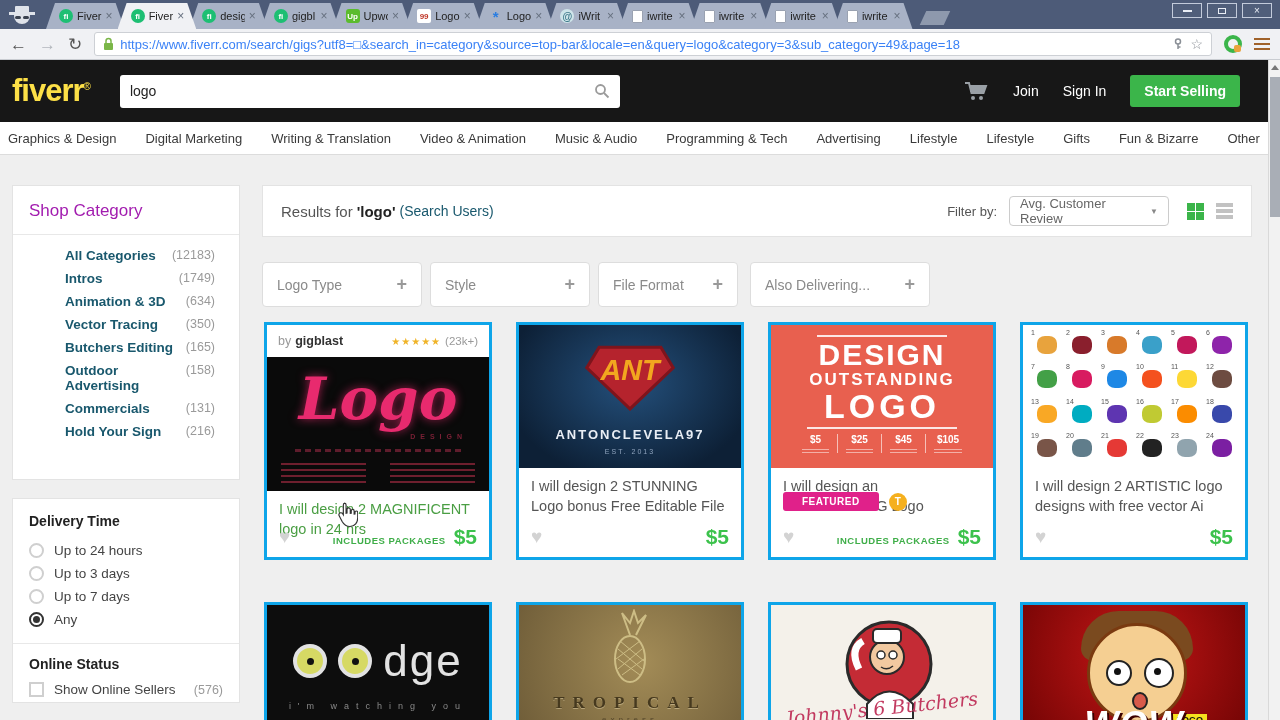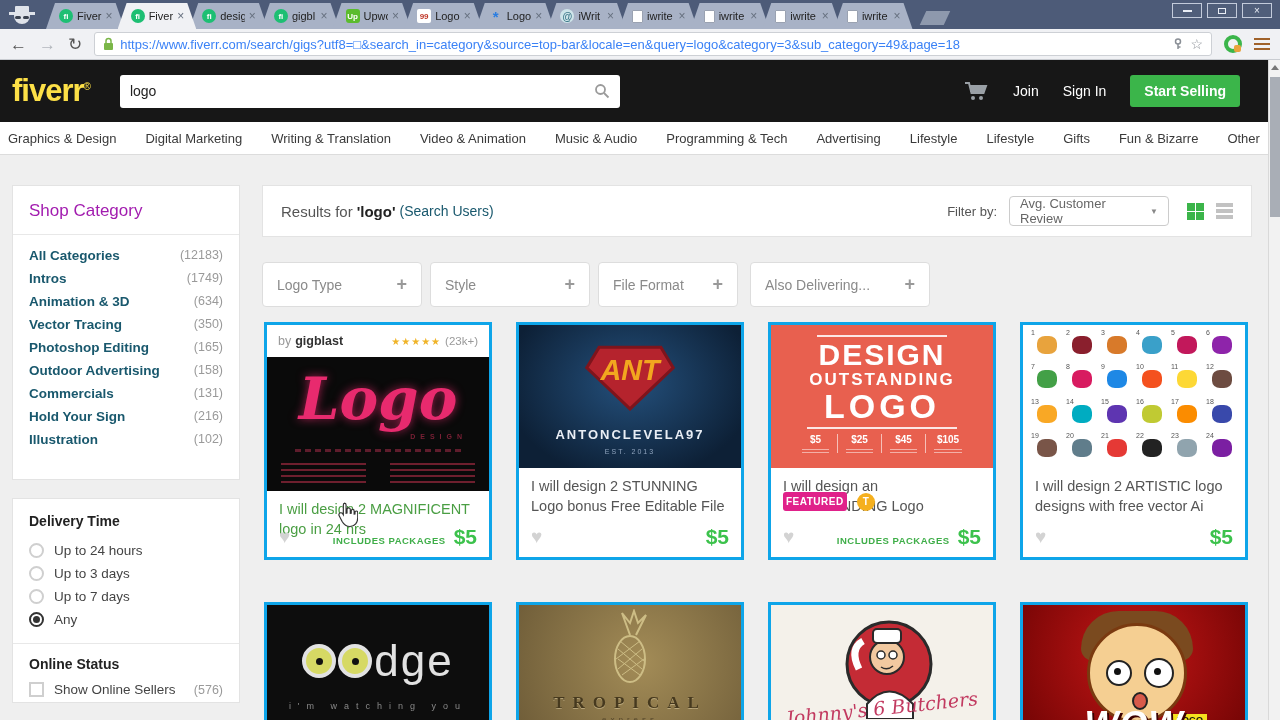--- a/index.html
+++ b/index.html
@@ -56,21 +56,21 @@
 
   
   .scrollbar { position:absolute; top:60px; right:0; width:12px; bottom:0; background:#f2f2f2; border-left:1px solid #d9d9d9; z-index:40; }
   .sb-up { width:0; height:0; border-left:4px solid transparent; border-right:4px solid transparent; border-bottom:5px solid #777; margin:5px auto 4px; }
   .sb-thumb { position:absolute; top:17px; left:1px; width:10px; height:140px; background:#a9aeb6; }
 
   
   .card { background:#fff; border:1px solid #e3e3e3; position:absolute; }
   .side-a { left:12px; top:185px; width:228px; height:295px; }
   .side-title { font-size:17px; color:#a21caf; padding:15px 16px 13px; border-bottom:1px solid #e8e8e8; }
-  .cat-list { padding:9px 0; }
+  .cat-list { padding:9px 8px;margin-left:28px; }
   .cat-item { display:flex; justify-content:space-between; padding:4px 16px; font-size:13.5px; font-weight:bold; color:#19586d; }
   .cat-item.active { color:#222; }
   .cat-count { color:#9a9a9a; font-weight:normal; font-size:12.5px; }
   .side-b { left:12px; top:498px; width:228px; height:205px; padding:14px 16px; }
   .side-sub { font-size:14px; font-weight:bold; color:#222; margin-bottom:10px; }
   .radio-row { display:flex; align-items:center; gap:10px; padding:4px 0; font-size:13.5px; color:#444; }
   .radio { width:15px; height:15px; border:2px solid #cfcfcf; border-radius:50%; background:#fff; position:relative; flex:none; }
   .radio.sel { border-color:#333; }
   .radio.sel::after { content:''; position:absolute; inset:2px; background:#333; border-radius:50%; }
   .side-div { border-top:1px solid #e8e8e8; margin:12px -16px 12px; }
@@ -108,21 +108,21 @@
   .thumb { height:143px; position:relative; overflow:hidden; }
   .thumb.short { height:134px; }
   .gig-title { padding:9px 12px 0; font-size:14.5px; line-height:1.35; color:#555; }
   .gig-title.green { color:#4a9e43; }
   .gig-footer { position:absolute; bottom:0; left:0; right:0; height:40px; display:flex; align-items:center; padding:0 12px; }
   .heart { color:#d3d3d3; font-size:19px; }
   .foot-right { margin-left:auto; display:flex; align-items:baseline; gap:8px; }
   .includes { color:#3fae49; font-size:9.5px; font-weight:bold; letter-spacing:.5px; }
   .price { color:#3cc24c; font-size:21px; font-weight:bold; }
   .badge-row { position:absolute; bottom:46px; left:12px; display:flex; align-items:center; gap:10px; }
-  .featured { background:#e0218a; color:#fff; font-size:10px; font-weight:bold; letter-spacing:.5px; padding:4px 3px; border-radius:3px; }
+  .featured { background:#e0218a; color:#fff; font-size:10px; font-weight:bold; letter-spacing:.5px; padding:4px 19px; border-radius:3px; }
   .tbadge { width:18px; height:18px; border-radius:50%; background:#f5b01e; color:#fff; font-size:10px; font-weight:bold; display:flex; align-items:center; justify-content:center; }
 
   
   .th-gigblast { background:#0a0a0a; }
   .th-word { position:absolute; top:8px; left:0; right:0; text-align:center; font-family:"DejaVu Serif",serif; font-style:italic; font-weight:bold; font-size:58px; color:#e82a6e; text-shadow:0 0 10px rgba(232,42,110,.7); }
   .th-sub { position:absolute; top:76px; right:22px; font-size:7px; letter-spacing:5px; color:#7a2035; font-weight:bold; }
   .th-dashline { position:absolute; top:92px; left:28px; right:28px; height:3px; background:repeating-linear-gradient(90deg,#5f1c2c 0 6px,transparent 6px 10px); }
   .redcol { position:absolute; bottom:8px; width:85px; display:flex; flex-direction:column; gap:4px; }
   .redcol span { height:2px; background:#6e1f2e; }
   .redcol.l { left:14px; } .redcol.r { right:14px; }
@@ -141,21 +141,21 @@
   .co-p { width:44px; font-size:10px; font-weight:bold; border-right:1px solid rgba(255,255,255,.6); }
   .co-p:last-child { border-right:none; }
   .co-p i { display:block; font-style:normal; height:6px; margin-top:2px; background:repeating-linear-gradient(0deg,rgba(255,255,255,.5) 0 1px,transparent 1px 3px); margin-left:8px; margin-right:8px; }
 
   .th-samples { background:#fff; display:grid; grid-template-columns:repeat(6,1fr); grid-template-rows:repeat(4,1fr); padding:3px 6px; }
   .sample { position:relative; }
   .sample b { position:absolute; top:1px; left:2px; font-size:7px; color:#555; font-weight:normal; }
   .sample i { position:absolute; top:8px; left:8px; width:20px; height:18px; border-radius:40%; }
 
   .th-oodge { background:#0d0d0d; }
-  .oodge-wrap { position:absolute; top:38px; left:0; right:0; display:flex; align-items:center; justify-content:center; gap:2px; }
+  .oodge-wrap { position:absolute; top:38px; left:0; right:0; display:flex; align-items:center; justify-content:center; gap:11px; }
   .owl-o { width:34px; height:34px; border:4px solid #e2e2e2; border-radius:50%; background:#d6d964; position:relative; }
   .owl-o::after { content:''; position:absolute; top:10px; left:10px; width:7px; height:7px; background:#111; border-radius:50%; }
   .oodge-txt { color:#e2e2e2; font-size:44px; font-weight:300; letter-spacing:2px; line-height:.8; }
   .oodge-tag { position:absolute; top:96px; left:0; right:0; text-align:center; color:#8a8a8a; font-size:9px; letter-spacing:7px; }
 
   .th-tropical { background:radial-gradient(circle at 55% 40%, #a38c57, #6e5c38 95%); text-align:center; }
   .trop-word { position:absolute; top:88px; left:0; right:0; font-family:"Liberation Serif",serif; font-size:17px; letter-spacing:8px; color:#46391e; text-shadow:0 1px 0 rgba(255,240,200,.4); font-weight:bold; }
   .trop-tag { position:absolute; top:110px; left:0; right:0; font-size:8px; letter-spacing:4px; color:#55462a; }
 
   .th-johnnys { background:#f4f1ea; }
@@ -333,38 +333,34 @@
       </div>
       <div class="cat-item">
         <span>Animation &amp; 3D</span>
         <span class="cat-count">(634)</span>
       </div>
       <div class="cat-item">
         <span>Vector Tracing</span>
         <span class="cat-count">(350)</span>
       </div>
       <div class="cat-item">
-        <span>Photoshop Editing</span>
+        <span>Butchers Editing</span>
         <span class="cat-count">(165)</span>
       </div>
       <div class="cat-item">
         <span>Outdoor Advertising</span>
         <span class="cat-count">(158)</span>
       </div>
       <div class="cat-item">
         <span>Commercials</span>
         <span class="cat-count">(131)</span>
       </div>
       <div class="cat-item">
         <span>Hold Your Sign</span>
         <span class="cat-count">(216)</span>
-      </div>
-      <div class="cat-item">
-        <span>Illustration</span>
-        <span class="cat-count">(102)</span>
       </div>
     </div>
 </div>
 
 <div class="card side-b">
   <div class="side-sub">Delivery Time</div>
   <div id="delivery-list">
       <div class="radio-row">
         <span class="radio"></span>
         <span>Up to 24 hours</span>

